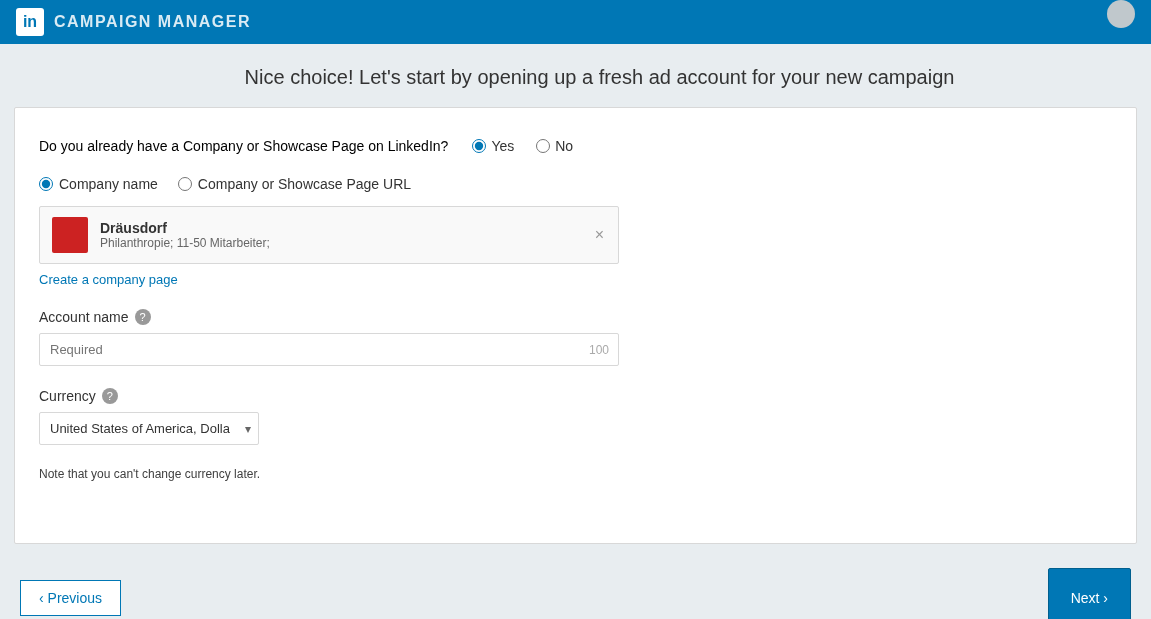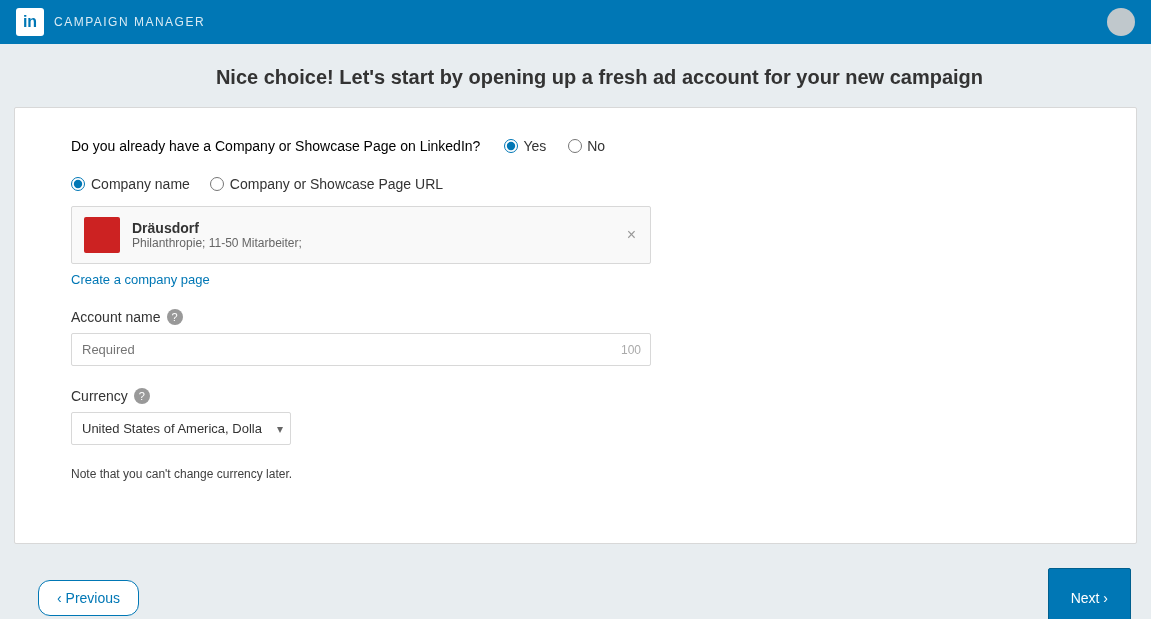--- a/index.html
+++ b/index.html
@@ -9,21 +9,20 @@
       background: #e8edf0;
       min-height: 619px;
       width: 1151px;
     }
 
     
     .header {
       background: #0077b5;
       height: 44px;
       display: flex;
-      align-items: center;
       padding: 0 16px;
       justify-content: space-between;
     }
     .header-left {
       display: flex;
       align-items: center;
       gap: 10px;
     }
     .linkedin-logo {
       width: 28px;
@@ -32,48 +31,48 @@
       border-radius: 3px;
       display: flex;
       align-items: center;
       justify-content: center;
       font-weight: bold;
       color: #0077b5;
       font-size: 16px;
     }
     .header-title {
       color: rgba(255,255,255,0.85);
-      font-size: 12px;
+      font-size: 16px;
       letter-spacing: 1.5px;
-      font-weight: normal;
+      font-weight: bold;
       text-transform: uppercase;
     }
     .header-avatar {
       width: 28px;
       height: 28px;
       border-radius: 50%;
       background: #c0c8cc;
     }
 
     
     .page-subtitle {
       text-align: center;
       padding: 22px 20px 18px;
       font-size: 20px;
       color: #333;
-      font-weight: bold;
+      font-weight: normal;
       margin-left: 48px;
     }
 
     .content-card {
       background: white;
       margin: 0 14px;
       border: 1px solid #d8d8d8;
       border-radius: 2px;
-      padding: 30px 56px 40px;
+      padding: 30px 24px 40px;
     }
 
     
     .form-section {
       margin-bottom: 22px;
     }
 
     .radio-group {
       display: flex;
       align-items: center;
@@ -254,24 +253,23 @@
       justify-content: space-between;
       align-items: center;
       padding: 16px 20px;
       margin-top: 8px;
     }
     .btn-prev {
       background: white;
       border: 1px solid #0077b5;
       color: #0077b5;
       padding: 9px 18px;
-      border-radius: 12px;
-      font-size: 14px;
-      cursor: pointer;
-      margin-left: 18px;
+      border-radius: 0;
+      font-size: 14px;
+      cursor: pointer;
     }
     .btn-next {
       background: #0077b5;
       border: 1px solid #005f8e;
       color: white;
       padding: 21px 22px;
       border-radius: 2px;
       font-size: 14px;
       cursor: pointer;
     }

